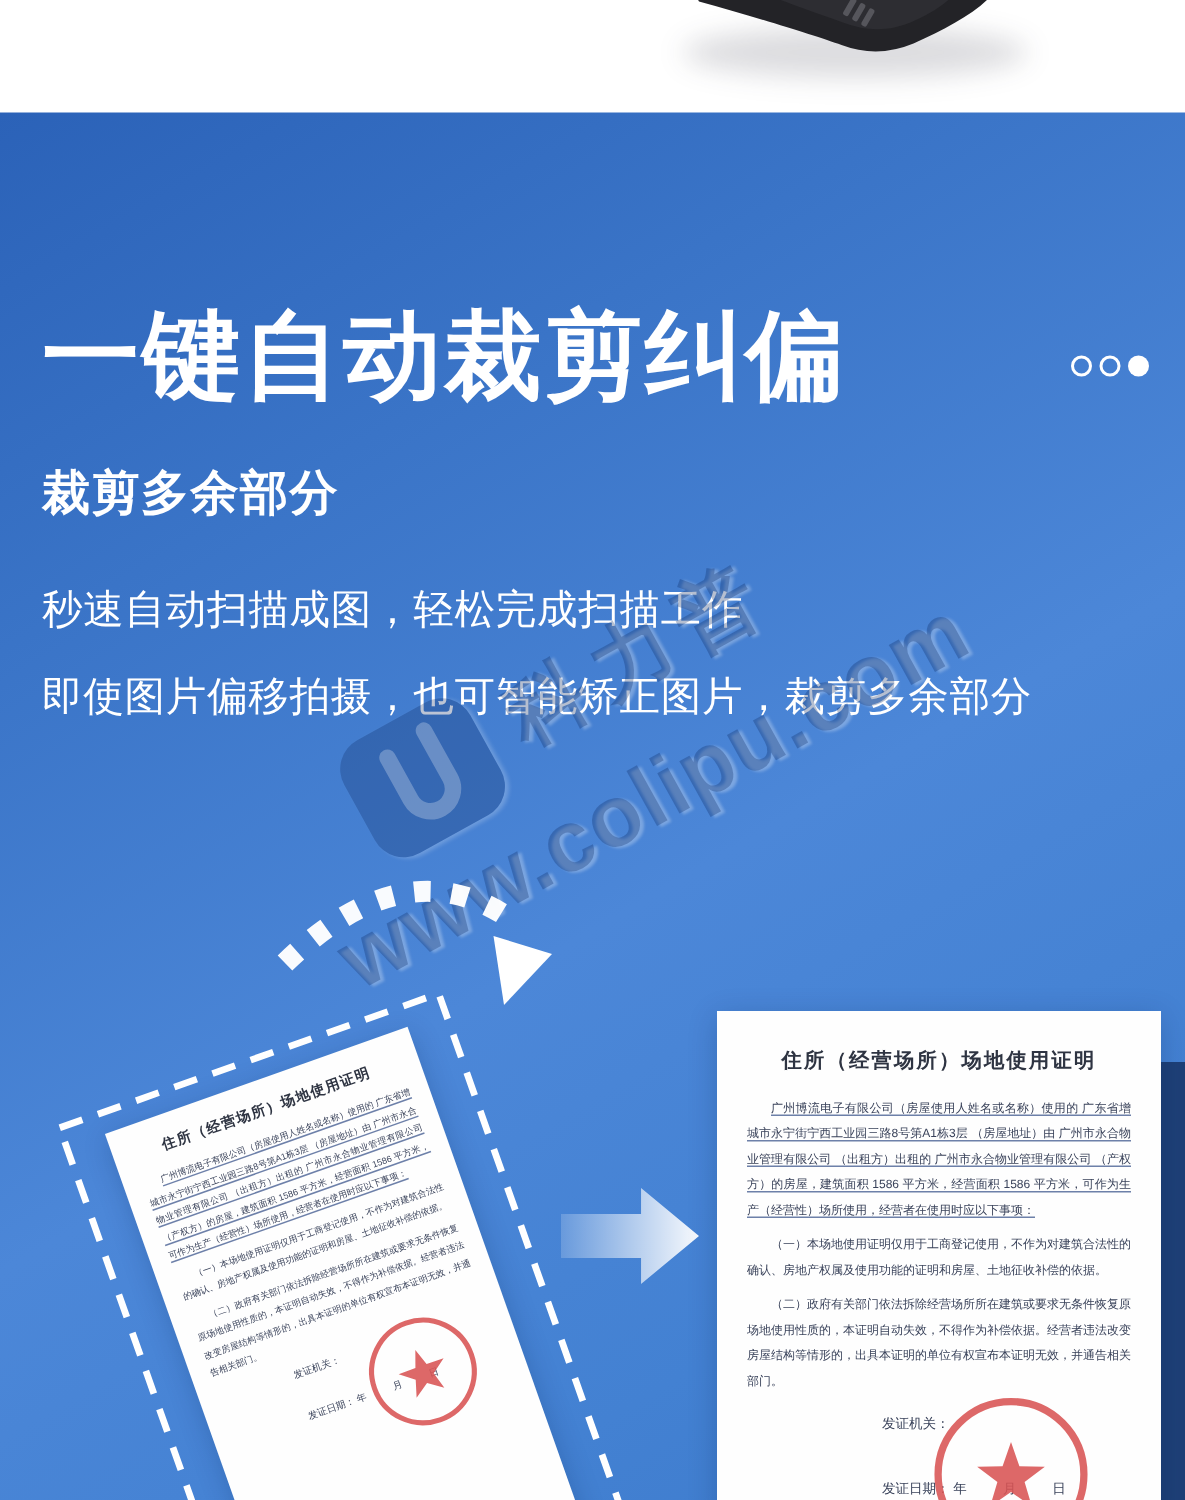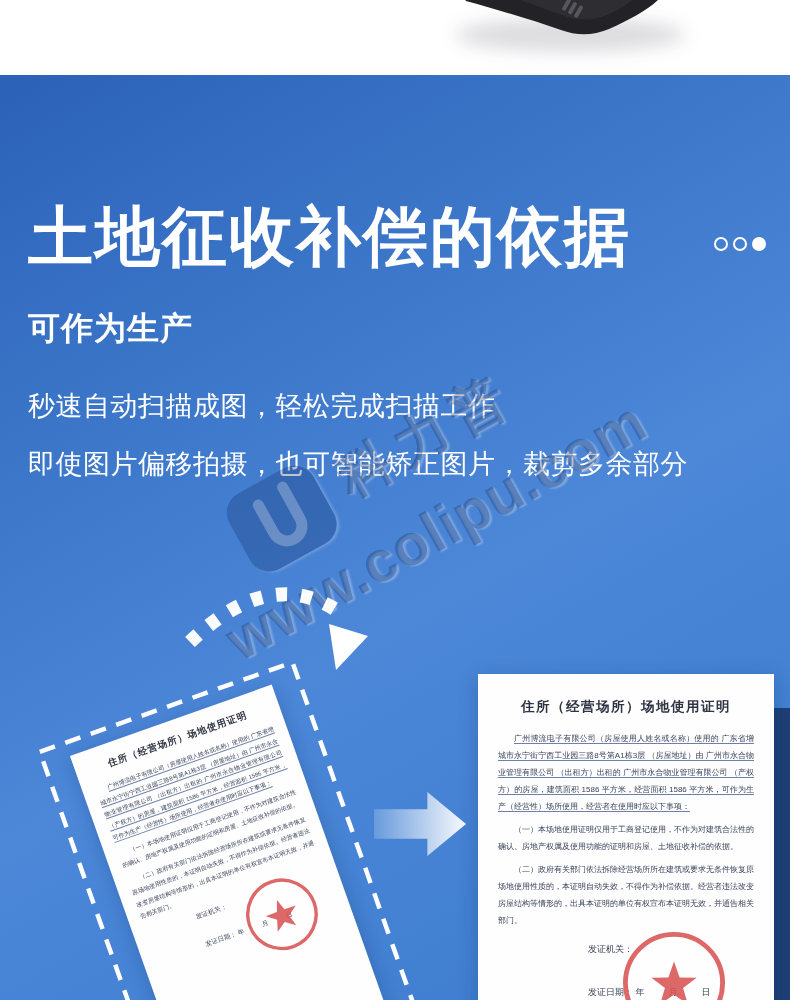--- a/index.html
+++ b/index.html
@@ -79,29 +79,29 @@
   <g transform="translate(568,-2) rotate(30)" fill="#56565c">
     <rect x="0" y="0" width="4" height="13" rx="1.5"></rect>
     <rect x="7" y="0" width="4" height="13" rx="1.5"></rect>
     <rect x="14" y="0" width="4" height="13" rx="1.5"></rect>
   </g>
 </svg>
 
 <div class="abs blue-panel"></div>
 <div class="abs navy-strip"></div>
 
-<div class="abs headline">土地征收补偿的依据</div>
+<div class="abs headline">一键自动裁剪纠偏</div>
 
 <div class="abs pager">
     <span class="dot outline"></span>
     <span class="dot outline"></span>
     <span class="dot filled"></span>
   </div>
 
-<div class="abs subheadline">可作为生产</div>
+<div class="abs subheadline">裁剪多余部分</div>
 
 <div class="abs body-text">
   <div>秒速自动扫描成图，轻松完成扫描工作</div>
   <div>即使图片偏移拍摄，也可智能矫正图片，裁剪多余部分</div>
 </div>
 
 <div class="abs watermark">
   <div class="wm-row1">
     <div class="wm-logo">
       <svg width="96" height="86" viewBox="0 0 96 86">

